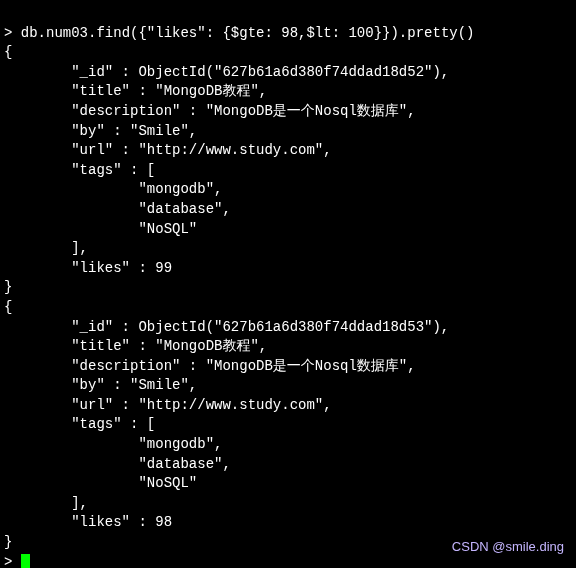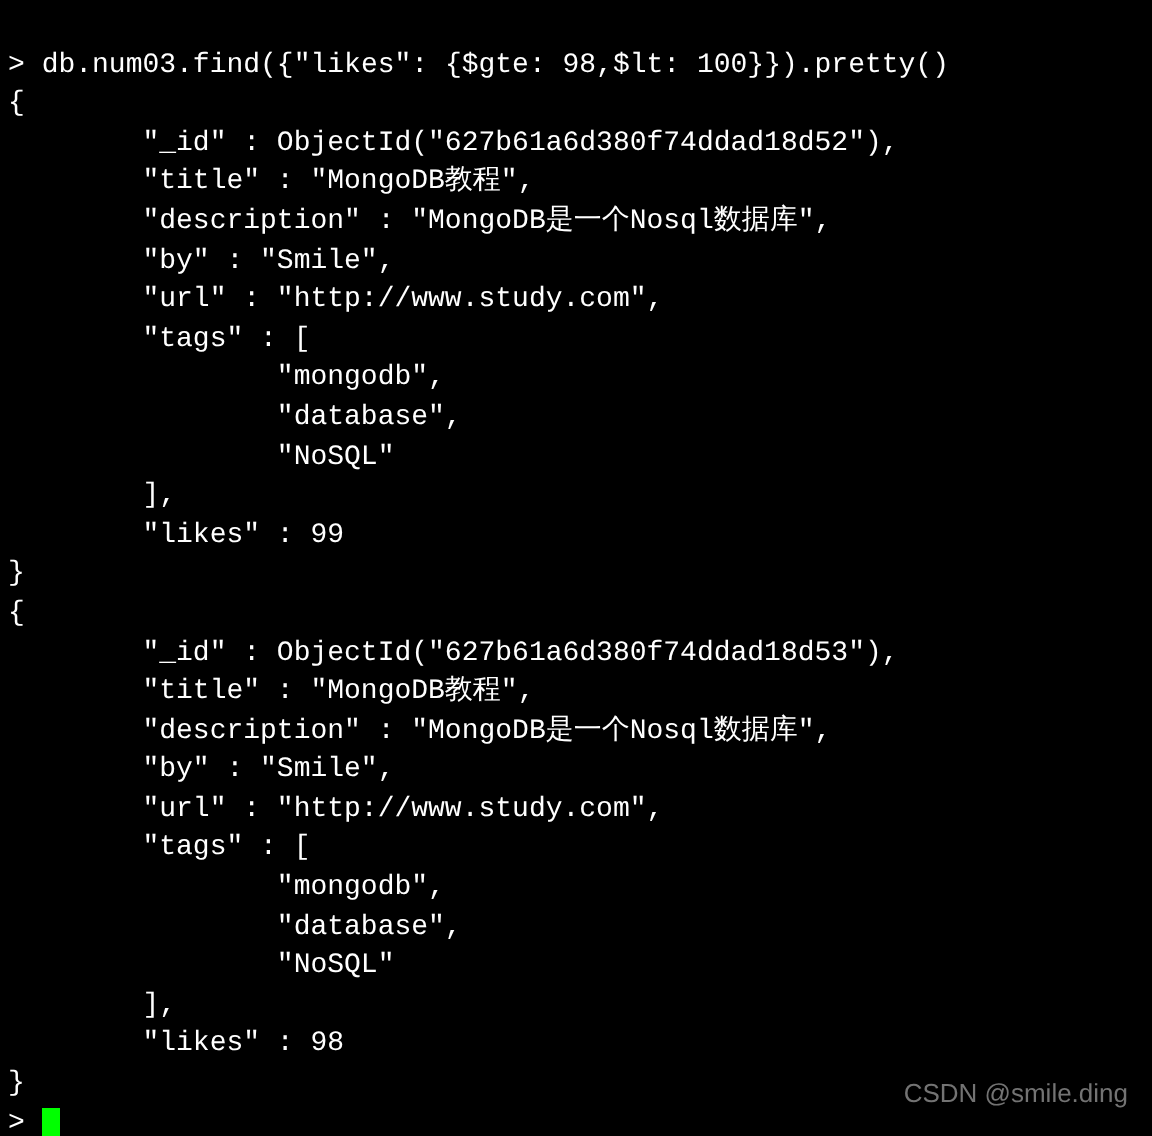--- a/index.html
+++ b/index.html
@@ -26,21 +26,21 @@
       display: inline-block;
       width: 9px;
       height: 16px;
       background: #00ff00;
       vertical-align: text-bottom;
     }
     .watermark {
       position: absolute;
       right: 12px;
       bottom: 12px;
-      color: #737373;
+      color: #c4b5fd;
       font-family: Arial, sans-serif;
       font-size: 13px;
     }
   </style>
 </head>
 <body>
 
 <div class="terminal">
 <span><span>&gt; </span><span>db.num03.find({"likes": {$gte: 98,$lt: 100}}).pretty()</span></span>
 <div id="results">{

